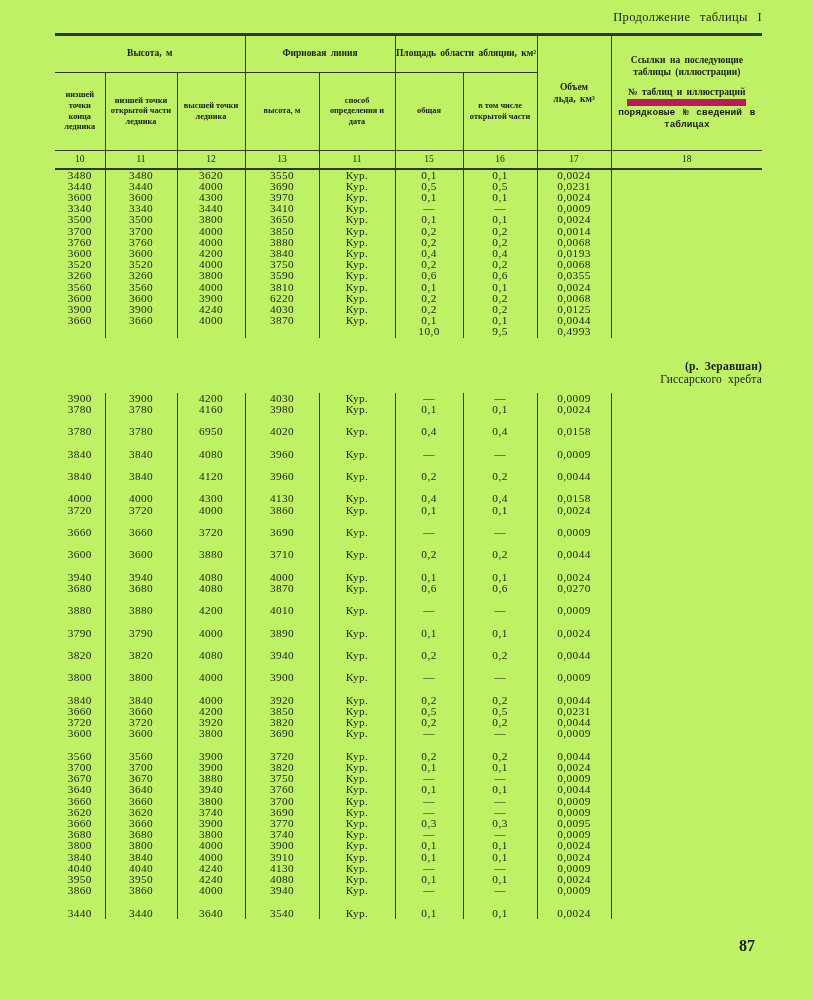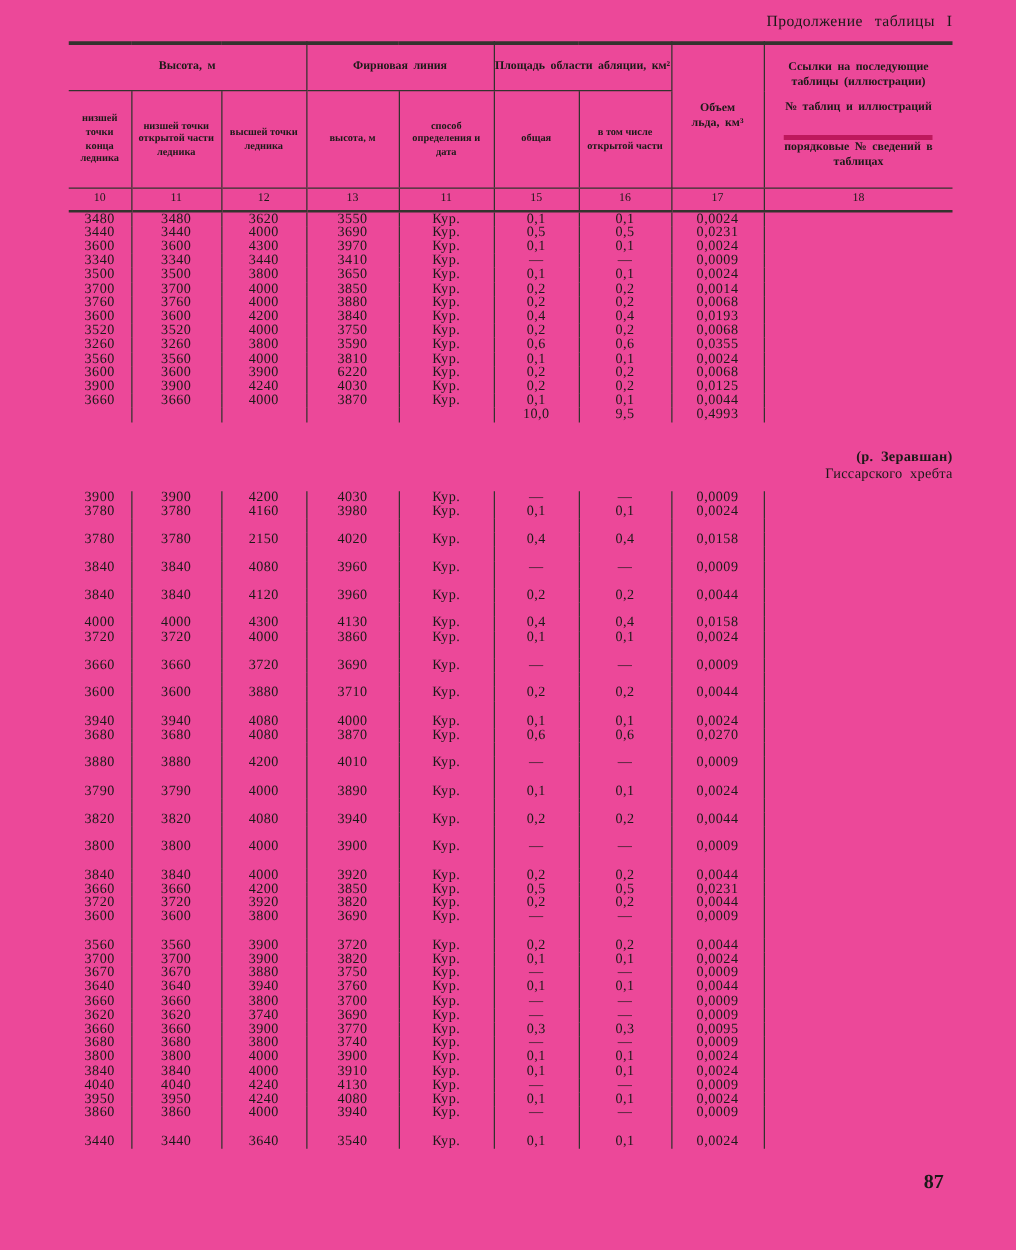--- a/index.html
+++ b/index.html
@@ -1,20 +1,20 @@
 <!DOCTYPE html>
 <html><head>
 <meta charset="utf-8">
 <style>
   html,body{margin:0;padding:0;background:#d9d8d4;}
   .page{
     position:relative;
     width:813px;height:1000px;
     margin:0 auto;
-    background:#ec4899;
+    background:#bef264;
     font-family:"Liberation Serif", serif;
     color:#1b1a18;
     overflow:hidden;
   }
   .doc-title{
     position:absolute;top:10px;left:0;width:762px;
     text-align:right;
     font-size:12.5px;
     word-spacing:6px;
     letter-spacing:0.4px;
@@ -44,22 +44,22 @@
   th.vol{
     font-size:8.8px;font-weight:bold;text-align:center;vertical-align:middle;
     border-bottom:1px solid #34322e;
   }
   th.vol .volwrap{width:50px;margin:0 auto;line-height:1.3;}
   th.refs{
     font-size:8.6px;font-weight:bold;text-align:center;vertical-align:top;
     border-bottom:1px solid #34322e;
     padding:18px 4px 0 4px;line-height:1.3;
   }
-  th.refs .l2{display:inline-block;border-bottom:4px solid #be185d;margin-top:8px;padding:0 1px 16px 1px;}
-  th.refs .l3{margin-top:1px;}
+  th.refs .l2{display:inline-block;border-bottom:7px solid #be185d;margin-top:8px;padding:0 1px 1px 1px;}
+  th.refs .l3{margin-top:1px;font-family:Liberation Mono, monospace;}
   tr.nu{height:18px;}
   tr.nu td{
     font-size:9.5px;text-align:center;vertical-align:middle;
     border-bottom:2.5px solid #34322e;
   }
   tr.nu td + td{border-left:1px solid #34322e;}
   
   tbody td{
     text-align:center;vertical-align:middle;
     font-size:11.3px;line-height:11.2px;letter-spacing:0.4px;
@@ -340,21 +340,21 @@
           <td></td>
           <td></td>
           <td></td>
           <td></td>
           <td></td>
           <td></td>
         </tr>
         <tr class="r">
           <td>3780</td>
           <td>3780</td>
-          <td>2150</td>
+          <td>6950</td>
           <td>4020</td>
           <td>Кур.</td>
           <td>0,4</td>
           <td>0,4</td>
           <td>0,0158</td>
           <td></td>
         </tr>
         <tr class="r">
           <td></td>
           <td></td>

